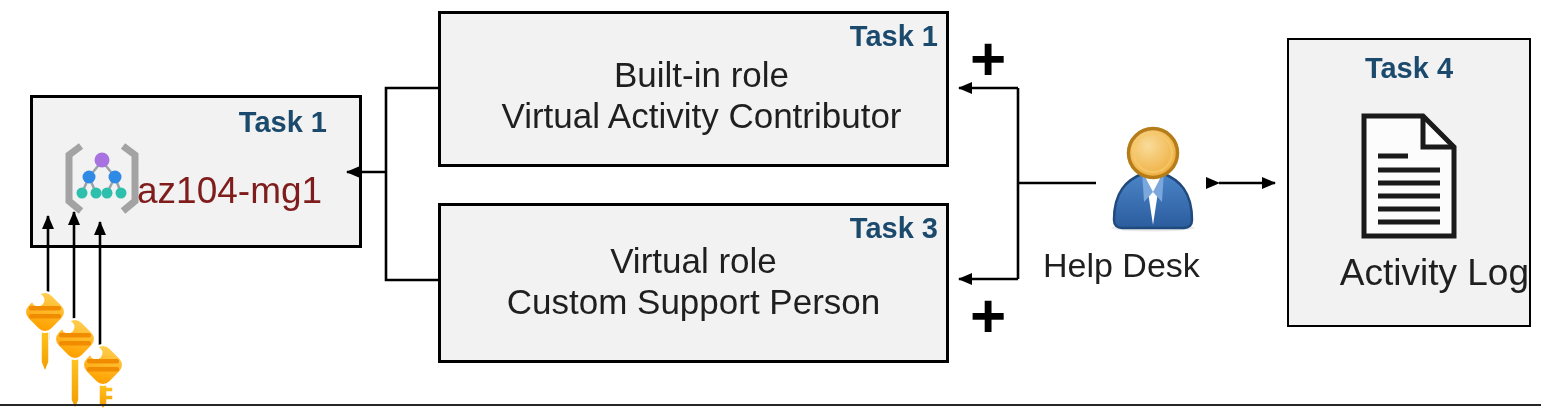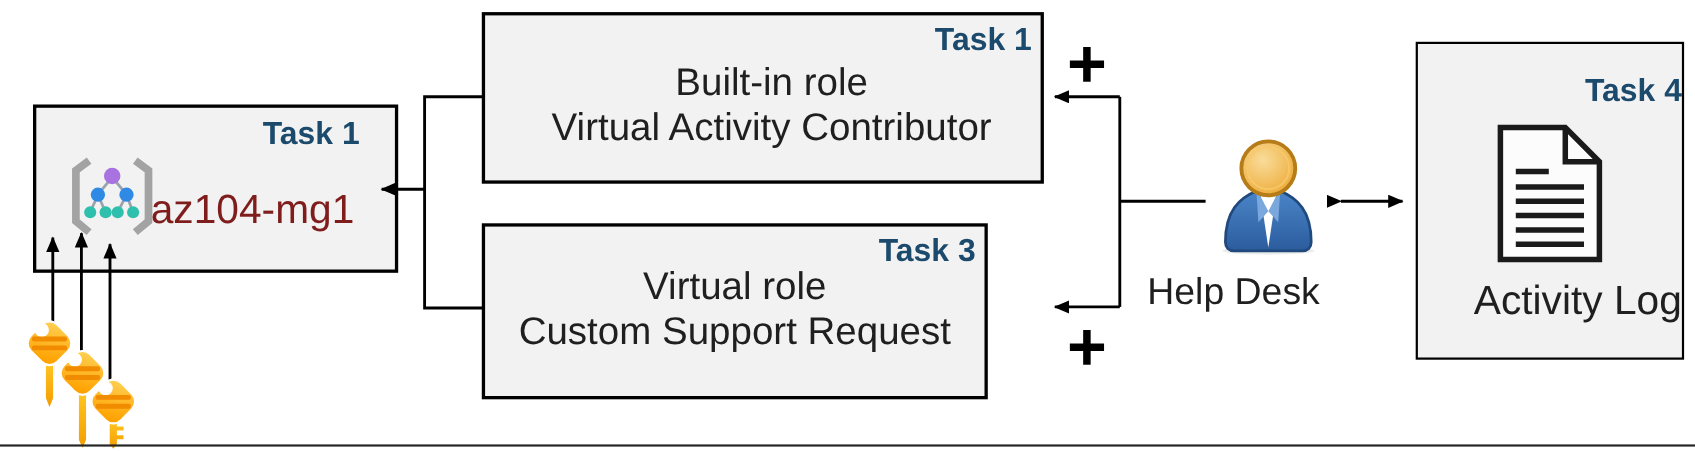--- a/index.html
+++ b/index.html
@@ -42,24 +42,24 @@
   #task1-name {
     position: absolute; left: 104px; top: 72px;
     font-size: 37px; color: #7f1d1d; white-space: nowrap;
   }
 
   #task2-box { left: 438px; top: 11px; width: 511px; height: 156px; }
   #task2-box .task-label, #task3-box .task-label { right: 8px; }
   #task2-lines { position: absolute; left: 0; top: 40px; width: 100%; padding-left: 16px; }
   #task3-lines { position: absolute; left: 0; top: 34px; width: 100%; }
 
-  #task3-box { left: 438px; top: 203px; width: 460px; height: 160px; }
+  #task3-box { left: 438px; top: 203px; width: 511px; height: 160px; }
 
   #task4-box { left: 1287px; top: 38px; width: 244px; height: 289px; border-width: 2px; }
-  #task4-box .task-label { position: static; display: block; text-align: right; margin-top: 27px; }
+  #task4-box .task-label { position: static; display: block; text-align: center; margin-top: 12px; }
   #doc-icon-wrap { position: absolute; left: 0; top: 72px; width: 100%; text-align: center; }
   #task4-caption {
     position: absolute; left: 0; top: 212px; width: 100%;
     text-align: right; font-size: 37px; color: #1f1f1f; white-space: nowrap;
   }
 
   .plus-sign {
     position: absolute;
     width: 64px; height: 72px;
     text-align: center; line-height: 72px;
@@ -116,21 +116,21 @@
     <div id="task2-lines">
       <div class="box-line">Built-in role</div>
       <div class="box-line">Virtual Activity Contributor</div>
     </div>
   </div>
 
   <div class="task-box" id="task3-box">
     <span class="task-label">Task 3</span>
     <div id="task3-lines">
       <div class="box-line">Virtual role</div>
-      <div class="box-line">Custom Support Request</div>
+      <div class="box-line">Custom Support Person</div>
     </div>
   </div>
 
   <div class="task-box" id="task4-box">
     <span class="task-label">Task 4</span>
     <div id="doc-icon-wrap">
       <svg width="100" height="128" viewBox="0 0 100 128">
         <path d="M5,4 H64 L95,35 V124 H5 Z" fill="#fcfcfc" stroke="#1a1a1a" stroke-width="5" stroke-linejoin="miter"></path>
         <path d="M64,4 V35 H95" fill="none" stroke="#1a1a1a" stroke-width="5" stroke-linejoin="miter"></path>
         <g stroke="#1a1a1a" stroke-width="5">

